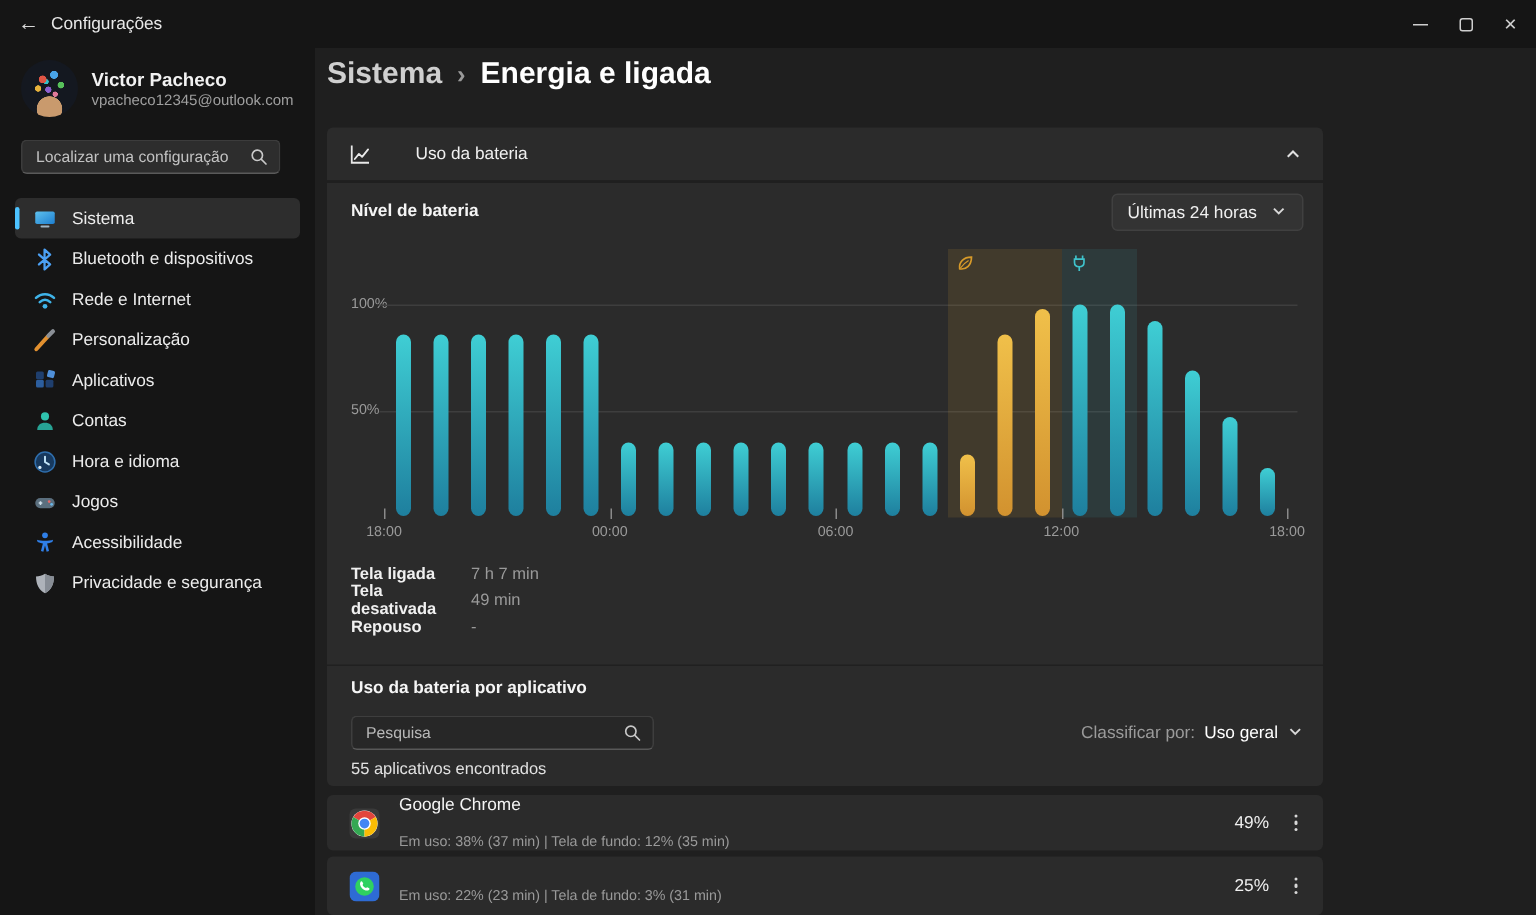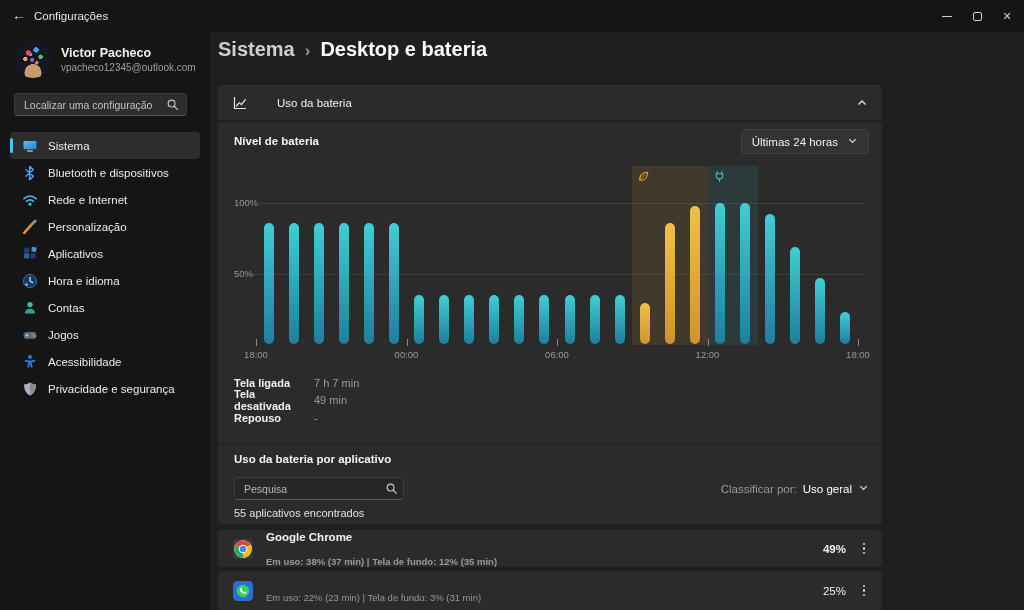--- a/index.html
+++ b/index.html
@@ -76,21 +76,21 @@
   .tickline { position:absolute; width:1px; height:7px; top:178px; background:#8a8a8a; }
   .ticklab { position:absolute; top:188px; width:34px; text-align:center; font-size:9.5px; color:#9a9a9a; }
 
   .stats { position:absolute; left:16px; top:252px; }
   .stat-row { display:flex; height:17.5px; align-items:center; }
   .stat-label { width:80px; font-size:11px; font-weight:bold; color:#f0f0f0; }
   .stat-value { font-size:11px; color:#9a9a9a; }
 
   .divider2 { position:absolute; left:0; right:0; top:321px; height:1px; background:#202020; }
   .apps-title { position:absolute; left:16px; top:331px; font-size:11.5px; font-weight:bold; color:#f5f5f5; }
-  .app-search { position:absolute; left:16px; top:355px; width:170px; height:23px; background:#272727;
+  .app-search { position:absolute; left:16px; top:355px; width:202px; height:23px; background:#272727;
     border:1px solid #3e3e3e; border-bottom-color:#585858; border-radius:4px; display:flex; align-items:center; }
   .app-search input { flex:1; background:transparent; border:0; outline:none; color:#e0e0e0; font-size:10.5px;
     padding:0 6px 0 9px; font-family:inherit; }
   .app-search input::placeholder { color:#b8b8b8; }
   .app-search .mag { margin-right:7px; display:flex; }
   .sort { position:absolute; right:13px; top:360px; display:flex; align-items:center; gap:6px; font-size:11.5px; }
   .sort-label { color:#9a9a9a; }
   .sort-value { color:#ffffff; }
   .count { position:absolute; left:16px; top:385px; font-size:11px; color:#e2e2e2; }
 
@@ -193,35 +193,35 @@
               <rect x="8.4" y="7.2" width="5.2" height="5.2" rx="1" fill="#1f3f6e"></rect>
               <rect x="2" y="1.6" width="5.2" height="5.2" rx="1" fill="#1f3f6e"></rect>
               <rect x="9.6" y="1" width="4.8" height="4.8" rx="1" fill="#4f8fd8" transform="rotate(14 12 3.4)"></rect>
             </svg>
           </span>
           <span class="nlabel">Aplicativos</span>
         </div>
         <div class="nav-item">
           <span class="nicon">
             <svg width="16" height="16" viewBox="0 0 16 16">
+              <circle cx="8" cy="4.6" r="2.7" fill="#2fc3ae"></circle>
+              <path d="M2.8 13.6 C2.8 10.5 5 8.8 8 8.8 C11 8.8 13.2 10.5 13.2 13.6 Z" fill="#27a394"></path>
+            </svg>
+          </span>
+          <span class="nlabel">Contas</span>
+        </div>
+        <div class="nav-item">
+          <span class="nicon">
+            <svg width="16" height="16" viewBox="0 0 16 16">
               <circle cx="8" cy="8" r="6.6" fill="#17395e" stroke="#2f6fae" stroke-width="1"></circle>
               <path d="M8 4.4 V8 L10.6 9.6" stroke="#bfe3f7" stroke-width="1.3" fill="none" stroke-linecap="round"></path>
               <circle cx="4.6" cy="11.6" r="1.1" fill="#d8ecf7"></circle>
             </svg>
           </span>
           <span class="nlabel">Hora e idioma</span>
-        </div>
-        <div class="nav-item">
-          <span class="nicon">
-            <svg width="16" height="16" viewBox="0 0 16 16">
-              <circle cx="8" cy="4.6" r="2.7" fill="#2fc3ae"></circle>
-              <path d="M2.8 13.6 C2.8 10.5 5 8.8 8 8.8 C11 8.8 13.2 10.5 13.2 13.6 Z" fill="#27a394"></path>
-            </svg>
-          </span>
-          <span class="nlabel">Contas</span>
         </div>
         <div class="nav-item">
           <span class="nicon">
             <svg width="16" height="16" viewBox="0 0 16 16">
               <rect x="1.5" y="5" width="13" height="6.8" rx="3.4" fill="#5b6f7e"></rect>
               <path d="M5 7.2 V9.6 M3.8 8.4 H6.2" stroke="#cfe0ea" stroke-width="1"></path>
               <circle cx="10.8" cy="7.4" r="0.9" fill="#e86a6a"></circle>
               <circle cx="12.4" cy="9.2" r="0.9" fill="#6ab7e8"></circle>
             </svg>
           </span>
@@ -243,21 +243,21 @@
               <path d="M8 1.5 C10 2.8 12 3.3 14 3.4 C14 8.5 12 12.6 8 14.5 Z" fill="#878d95"></path>
             </svg>
           </span>
           <span class="nlabel">Privacidade e segurança</span>
         </div>
       </nav>
   </aside>
 
   <main class="main">
     <div class="breadcrumb">
-      <span class="bc-parent">Sistema</span><span class="bc-sep">›</span><span class="bc-current">Desktop e bateria</span>
+      <span class="bc-parent">Sistema</span><span class="bc-sep">›</span><span class="bc-current">Energia e ligada</span>
     </div>
 
     <section class="expander-header">
       <span class="exp-icon">
           <svg width="16" height="16" viewBox="0 0 16 16" fill="none" stroke="#e8e8e8" stroke-width="1.2">
             <path d="M2.5 2 V13.5 H14"></path>
             <path d="M4.5 11 L7.3 7.6 L9.4 9.6 L13.4 4.6" stroke-linecap="round" stroke-linejoin="round"></path>
           </svg>
         </span>
       <span class="exp-title">Uso da bateria</span>
@@ -360,21 +360,21 @@
         <span class="sort-label">Classificar por:</span>
         <span class="sort-value">Uso geral</span>
         <span class="sort-chev"><svg width="11" height="11" viewBox="0 0 12 12" fill="none" stroke="#d8d8d8" stroke-width="1.4">
               <path d="M2.5 4.5 L6 8 L9.5 4.5"></path>
             </svg></span>
       </div>
       <div class="count">55 aplicativos encontrados</div>
     </section>
 
     <div id="appRows">
-        <div class="app-row" style="top: 498px; height: 37px; font-weight: bold;">
+        <div class="app-row" style="top: 498px; height: 37px;">
           <div class="tile" style="background: rgb(58, 58, 58);">
             <svg width="20" height="20" viewBox="0 0 24 24">
               <circle cx="12" cy="12" r="10.5" fill="#fff"></circle>
               <path d="M12 12 L3 6.8 A10.5 10.5 0 0 1 21 6.8 Z" fill="#e2453c"></path>
               <path d="M12 12 L3 6.8 A10.5 10.5 0 0 0 12 22.5 Z" fill="#34a853"></path>
               <path d="M12 12 L12 22.5 A10.5 10.5 0 0 0 21 6.8 Z" fill="#fbbc05"></path>
               <circle cx="12" cy="12" r="5" fill="#fff"></circle>
               <circle cx="12" cy="12" r="3.9" fill="#4285f4"></circle>
             </svg>
           </div>

